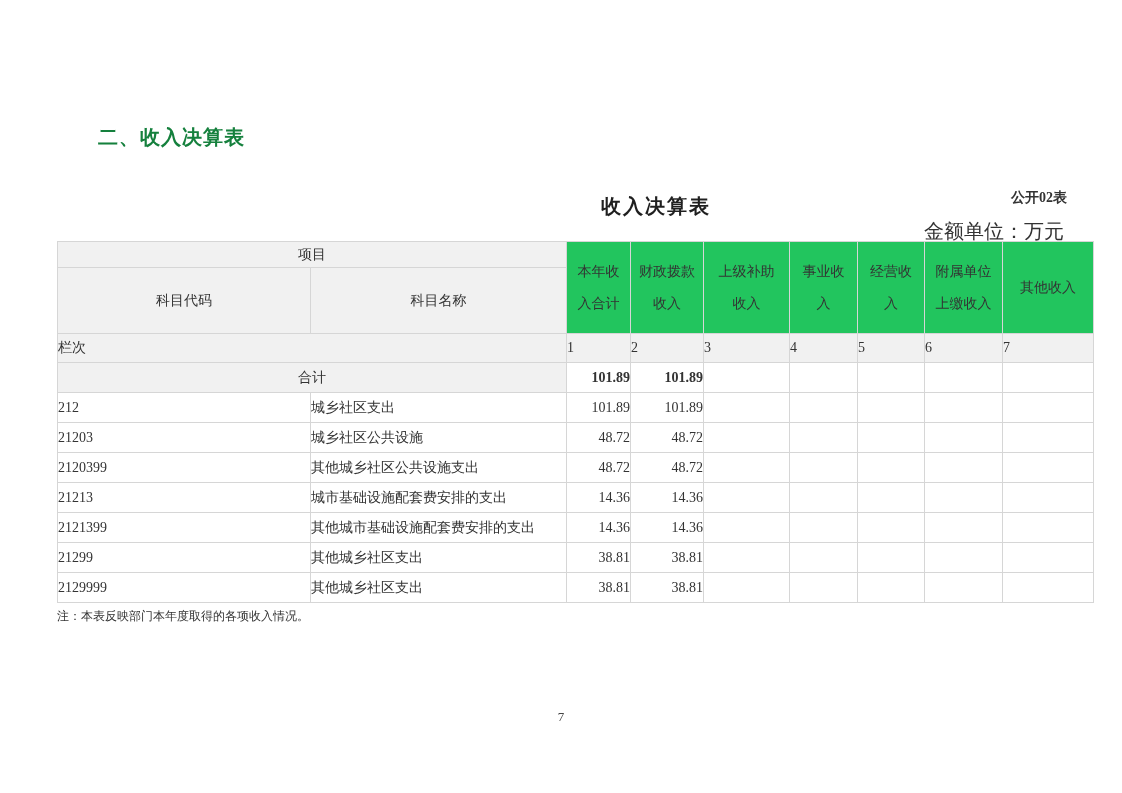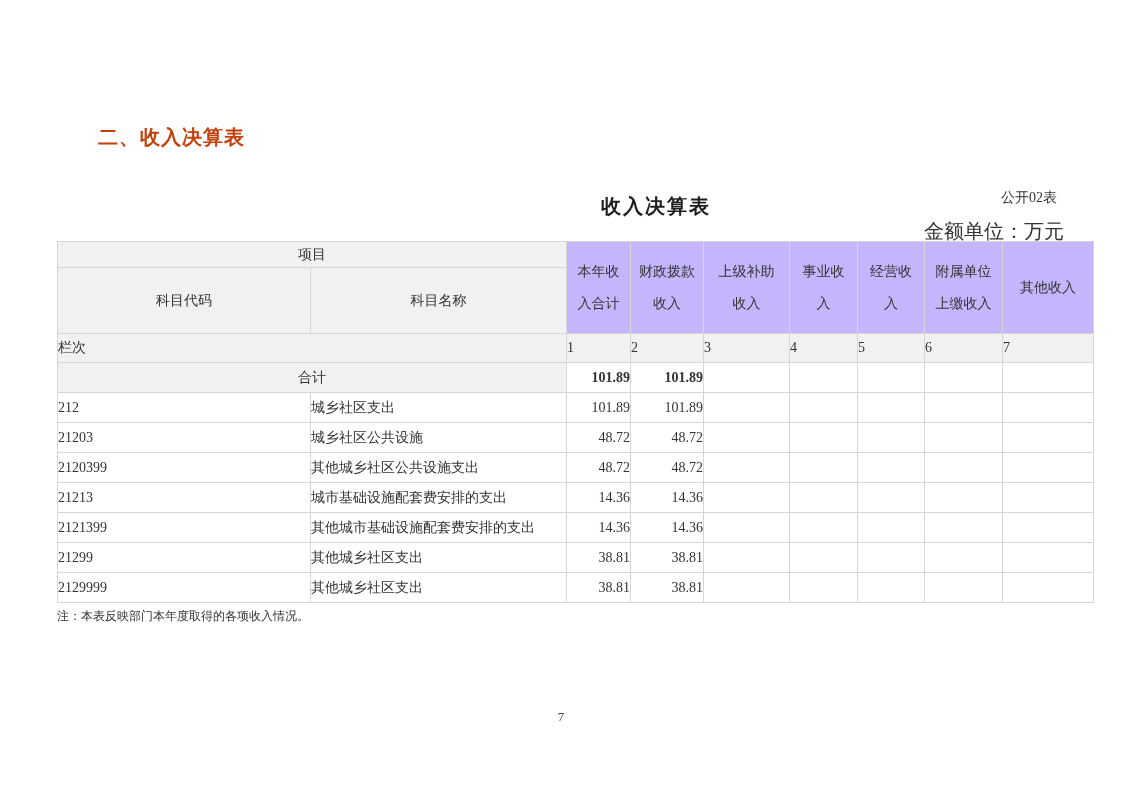--- a/index.html
+++ b/index.html
@@ -7,45 +7,45 @@
     position:relative;
     width:1122px; height:793px;
     background:#ffffff;
     font-family:"Liberation Serif","DejaVu Serif",serif;
     color:#333333;
     overflow:hidden;
   }
   .section-heading {
     position:absolute; left:98px; top:124px;
     font-family:"Liberation Sans","DejaVu Sans",sans-serif;
-    font-weight:bold; font-size:20px; letter-spacing:1px; color:#c2410c;
+    font-weight:bold; font-size:20px; letter-spacing:1px; color:#15803d;
   }
   .table-title {
     position:absolute; left:601px; top:153px;
     font-family:"Liberation Sans","DejaVu Sans",sans-serif;
     font-weight:bold; font-size:20px; letter-spacing:2px; color:#1f1f1f;margin-top:40px;
   }
-  .form-code   { position:absolute; right:65px; top:189px; font-size:14px; }
+  .form-code   { position:absolute; right:55px; top:189px; font-size:14px;font-weight:bold; }
   .department  { position:absolute; left:57px;  top:218px; font-size:14px; }
   .unit        { position:absolute; right:58px; top:218px; font-size:20px; }
 
   table.income {
     position:absolute; left:57px; top:241px;
     width:1036px; border-collapse:collapse; table-layout:fixed;border-radius:30px;
   }
   table.income td {
     border:1px solid #d6d6d6;
     font-size:14px; color:#333333;
     vertical-align:middle; overflow:hidden;
     padding:0;
   }
   .bg-hdr { background:#f1f1f1; }
   td.colhdr {
     text-align:center; white-space:pre-line;
-    line-height:32px; background:#c4b5fd;
+    line-height:32px; background:#22c55e;
   }
   tr.r-project td { height:25px; text-align:center; }
   tr.r-sub td     { height:65px; text-align:center; }
   tr.r-lanci td   { height:28px; text-align:left; }
   tr.r-total td   { height:29px; }
   tr.r-data td    { height:29px; }
   td.label-span   { text-align:center; }
   td.code, td.name { text-align:left; padding-left:6px; }
   td.num  { text-align:right; padding-right:7px; }
   td.cnum { text-align:center; }

